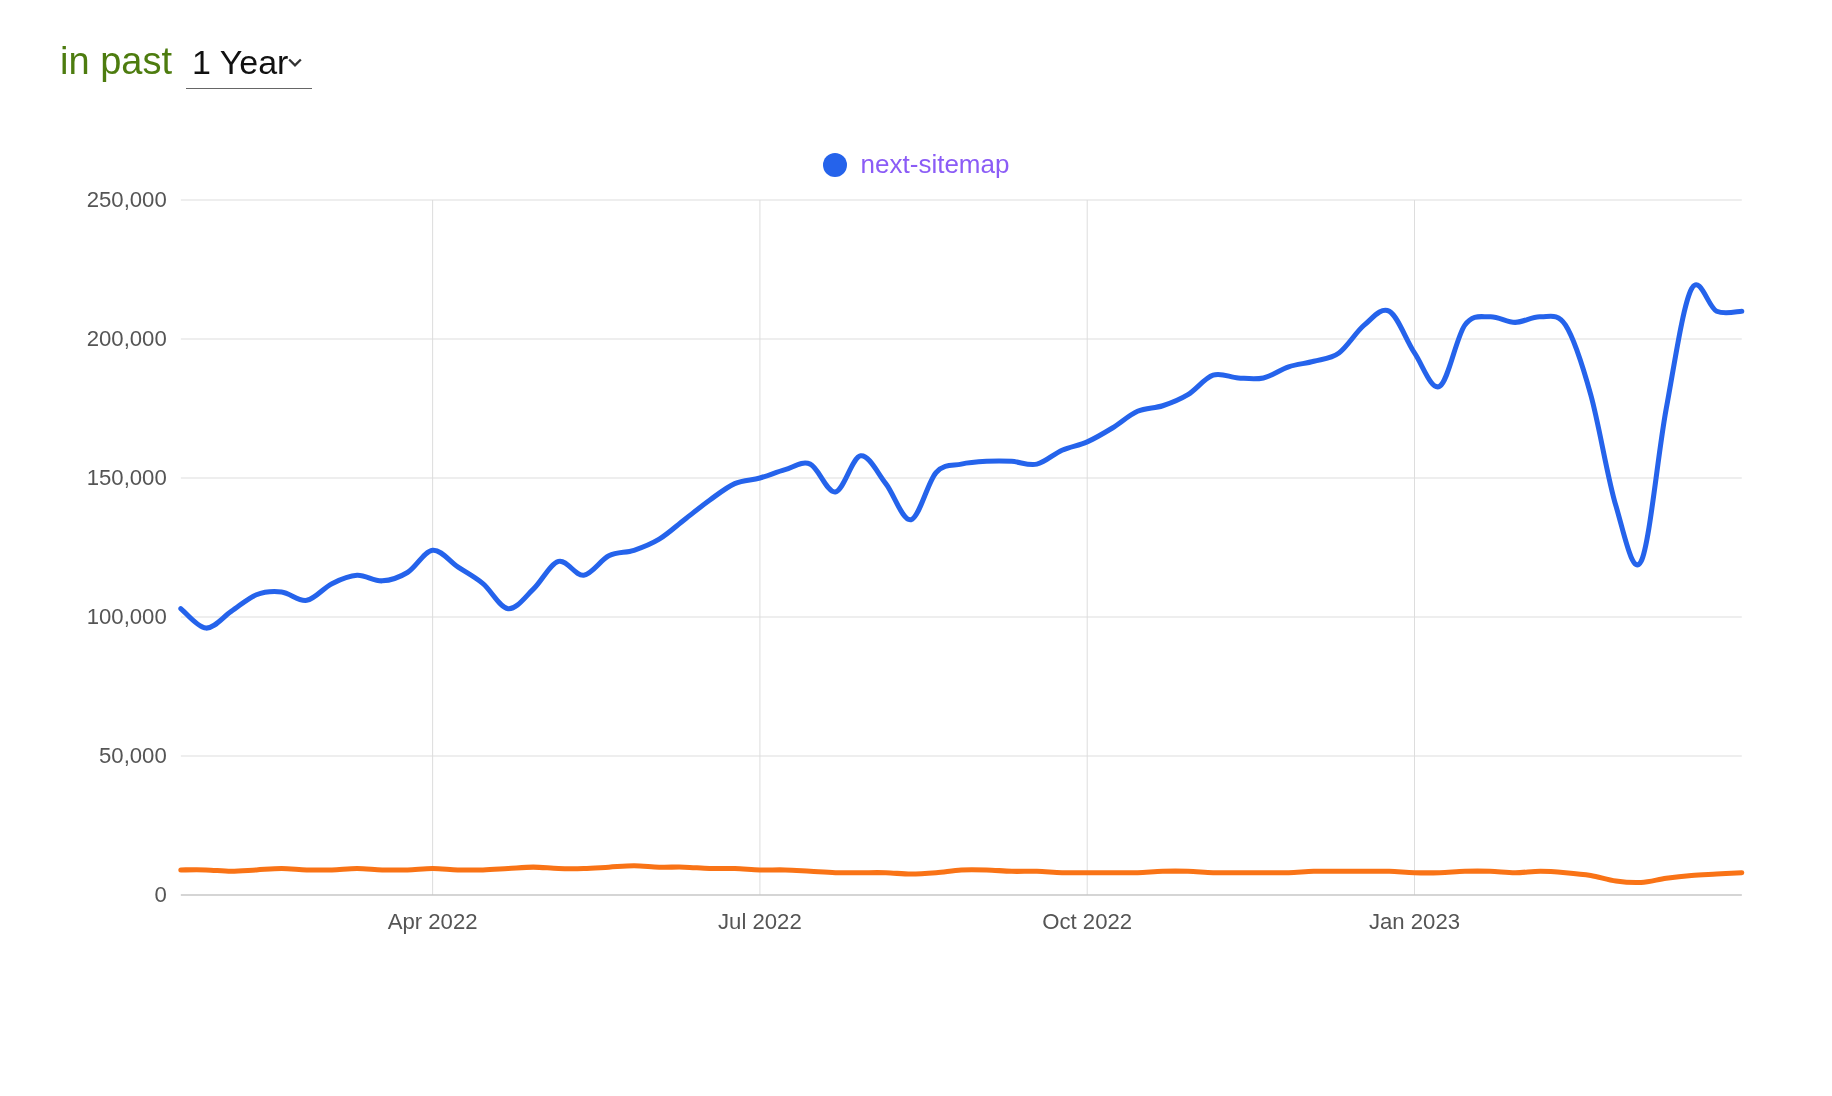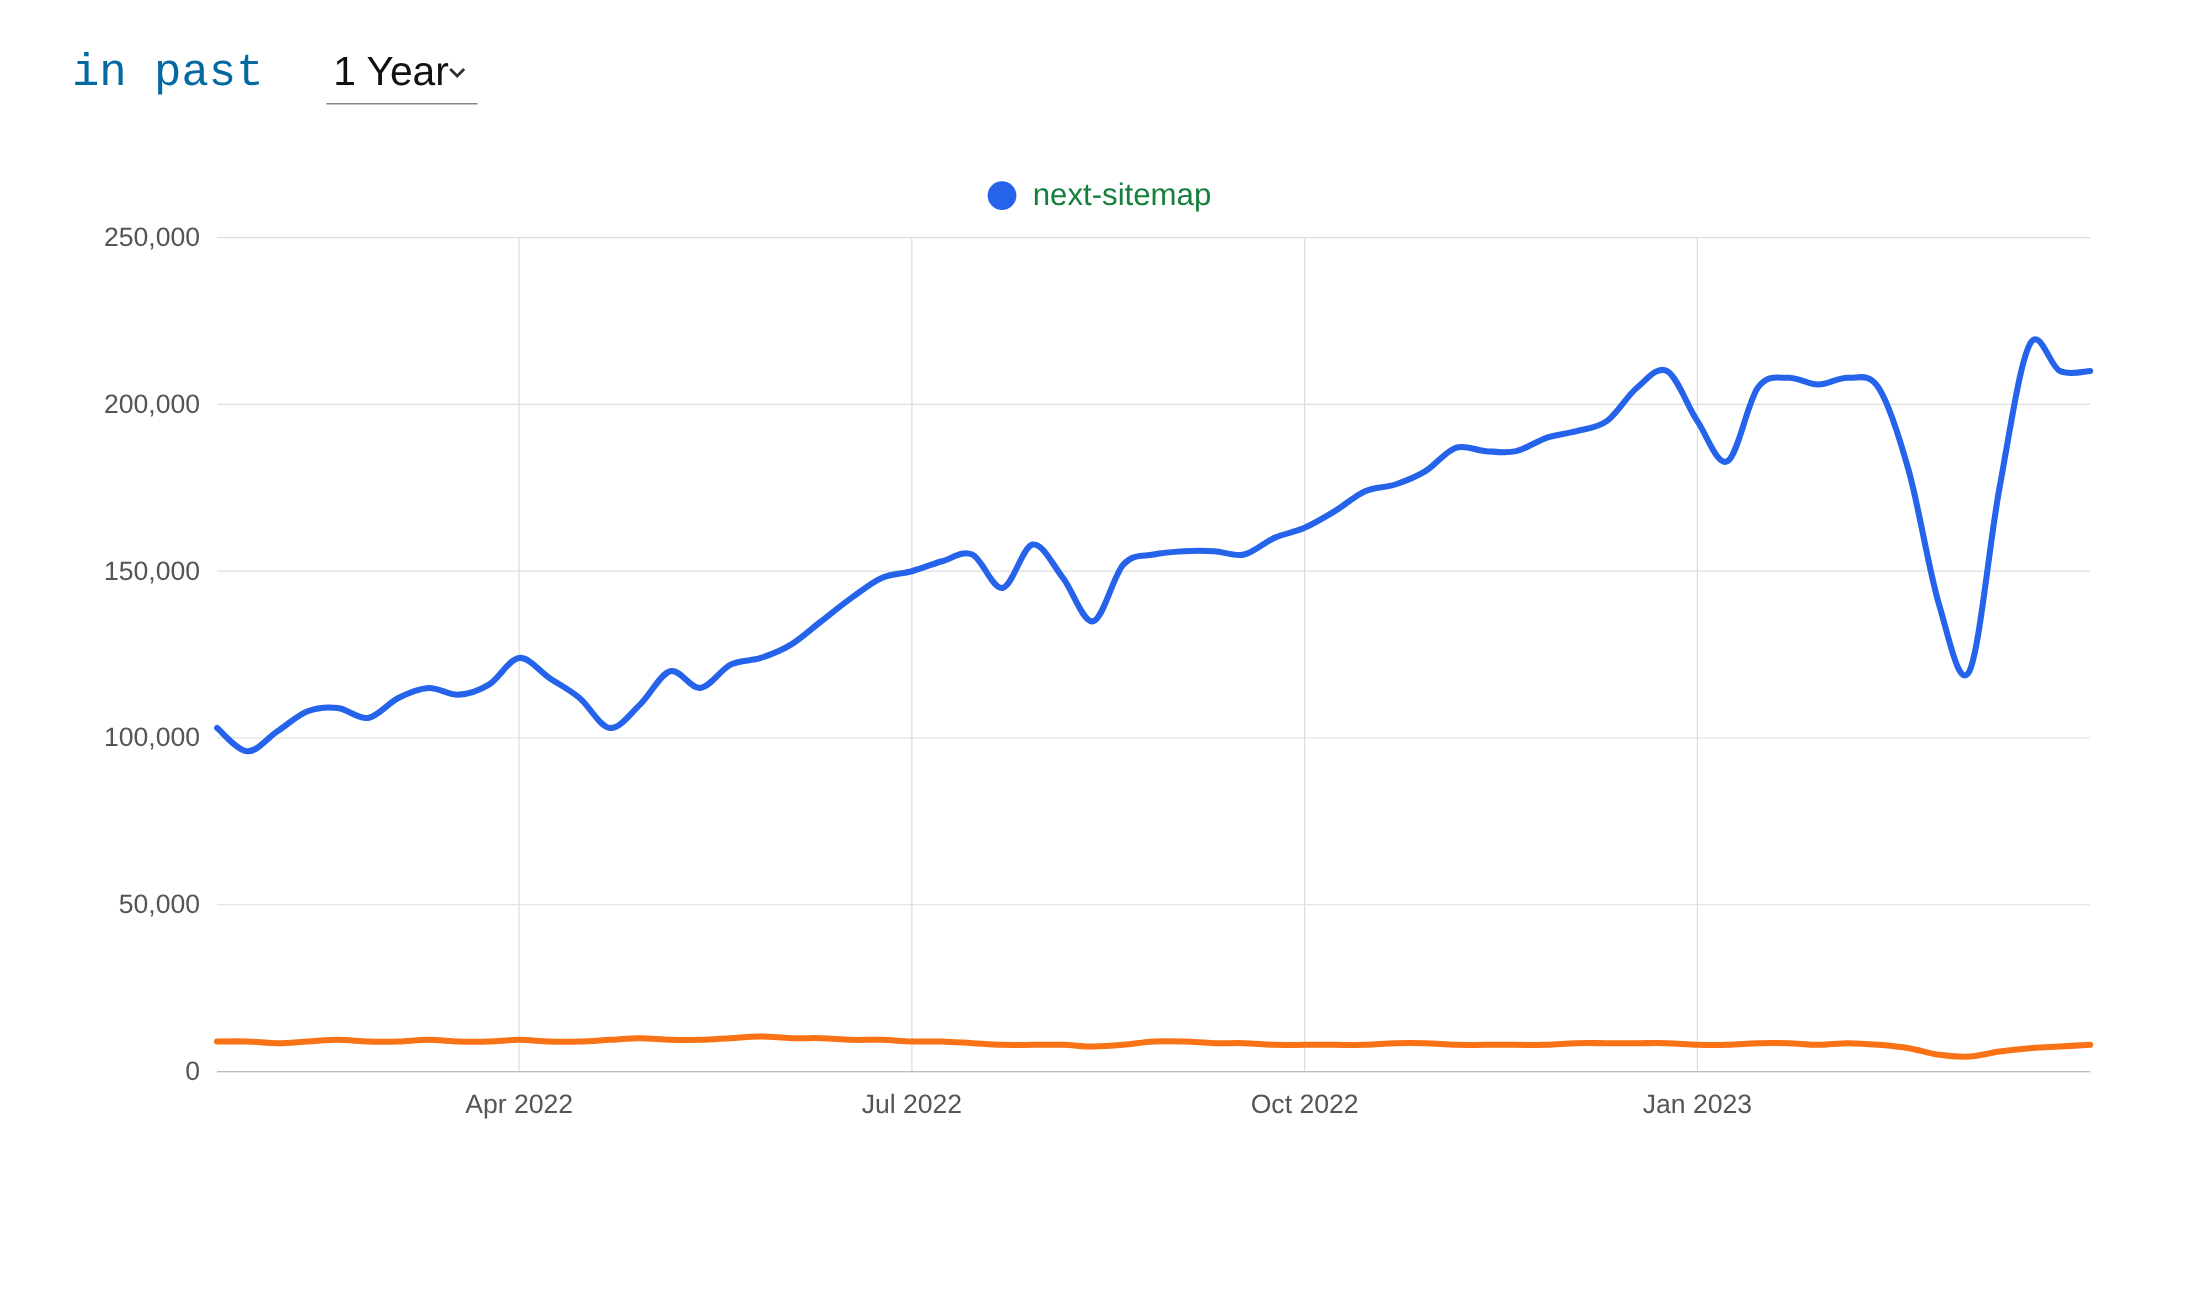--- a/index.html
+++ b/index.html
@@ -1,22 +1,22 @@
 <!DOCTYPE html>
 <html><head>
 <meta charset="utf-8">
 <style>
   html,body{margin:0;padding:0;background:#fff;font-family:-apple-system,BlinkMacSystemFont,"Segoe UI",Helvetica,Arial,sans-serif;color:#111;}
   .wrap{padding:40px 60px;}
   .title-row{display:flex;align-items:baseline;gap:14px;font-size:38px;}
   .title-row .bold{font-weight:600;}
-  .title-row .light{font-weight:400;color:#0369a1;font-family:Liberation Mono, monospace;}
-  .sel{display:inline-flex;align-items:center;border-bottom:1px solid #666;padding:0 10px 6px 6px;font-size:34px;cursor:pointer;margin-left:38px;}
+  .title-row .light{font-weight:400;color:#4d7c0f;}
+  .sel{display:inline-flex;align-items:center;border-bottom:1px solid #666;padding:0 10px 6px 6px;font-size:34px;cursor:pointer;}
   .sel svg{width:14px;height:14px;}
-  .legend{display:flex;justify-content:center;gap:60px;margin:60px 0 10px;font-size:26px;color:#15803d;}
+  .legend{display:flex;justify-content:center;gap:60px;margin:60px 0 10px;font-size:26px;color:#8b5cf6;}
   .legend .item{display:flex;align-items:center;gap:14px;cursor:pointer;}
   .swatch{width:24px;height:24px;border-radius:50%;}
   .chart-box{position:relative;width:100%;}
   .chart-box svg{display:block;width:100%;height:auto;}
   .ytick{font-size:22px;fill:#555;text-anchor:end;}
   .xtick{font-size:22px;fill:#555;text-anchor:middle;}
   .grid{stroke:#ddd;stroke-width:1;}
   .axis{stroke:#bbb;stroke-width:1;}
   .s0{stroke:#2563eb;stroke-width:5;fill:none;stroke-linejoin:round;stroke-linecap:round;}
   .s1{stroke:#f97316;stroke-width:5;fill:none;stroke-linejoin:round;stroke-linecap:round;}

